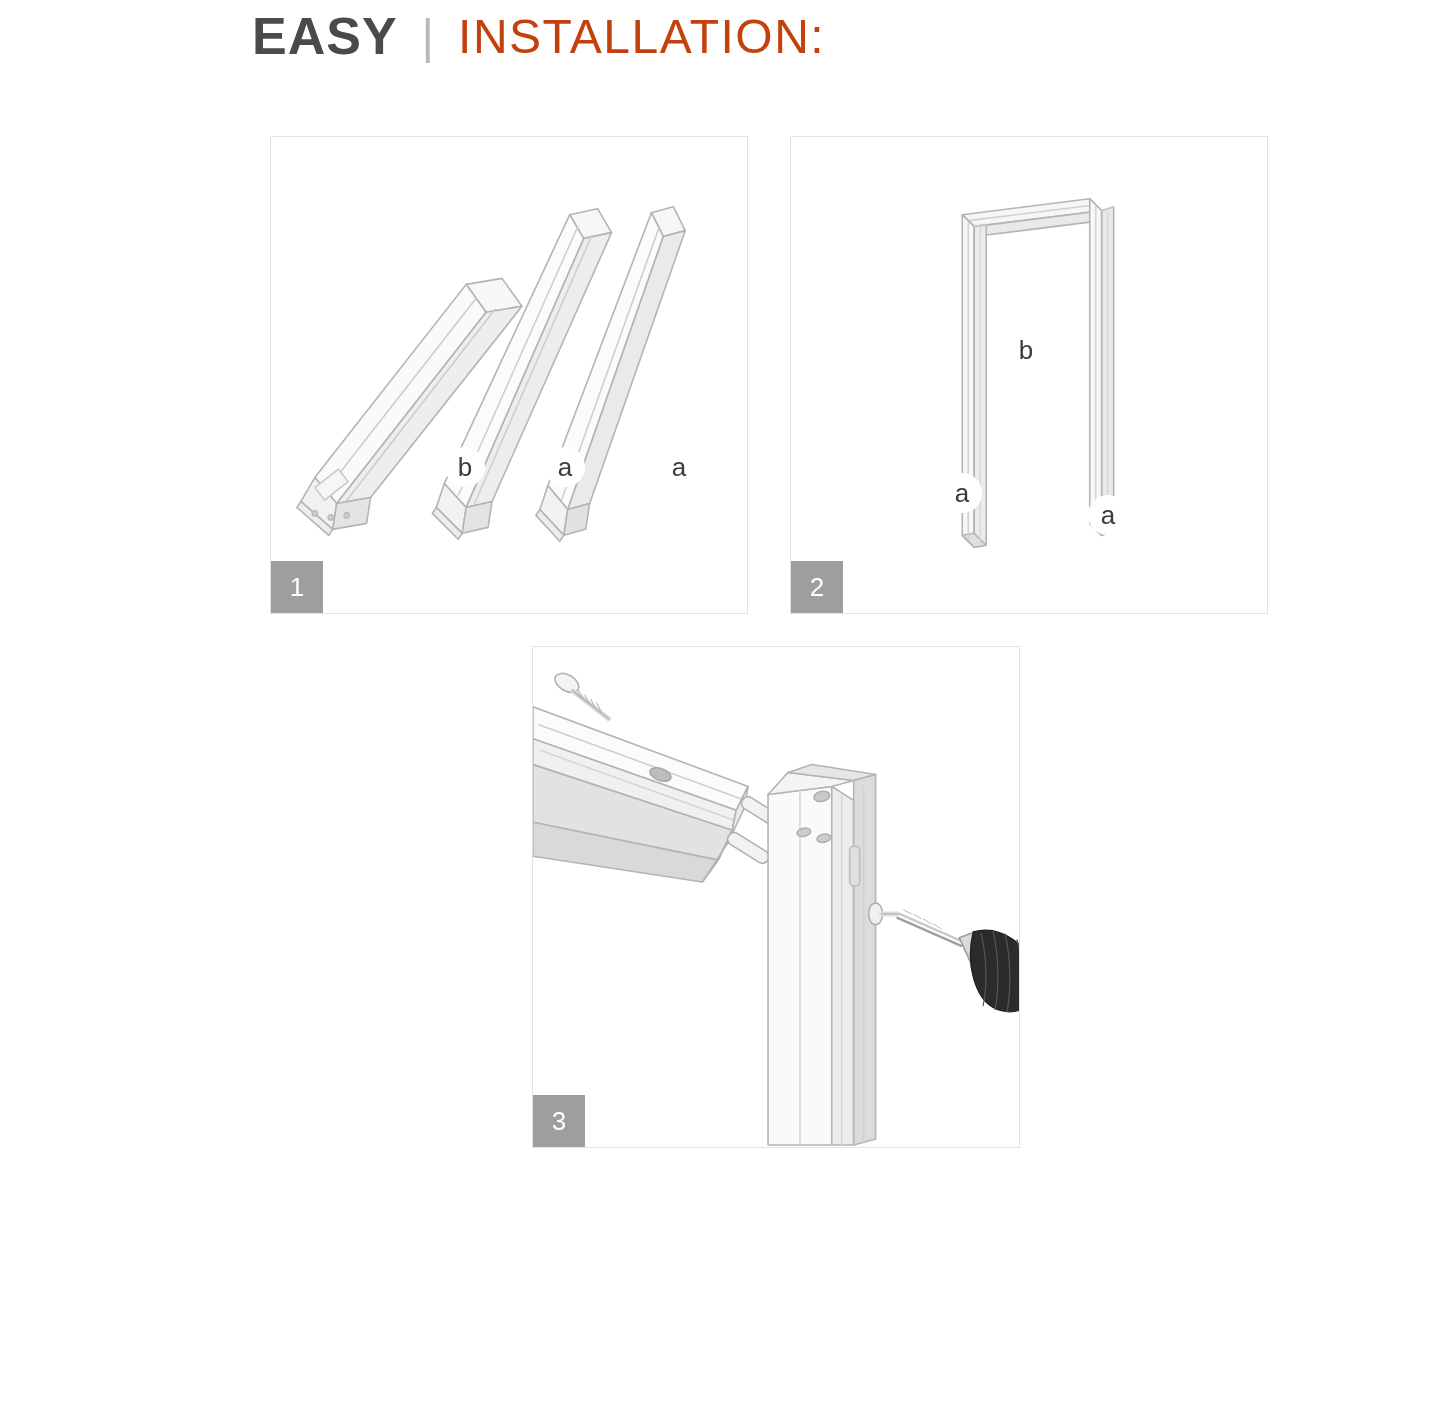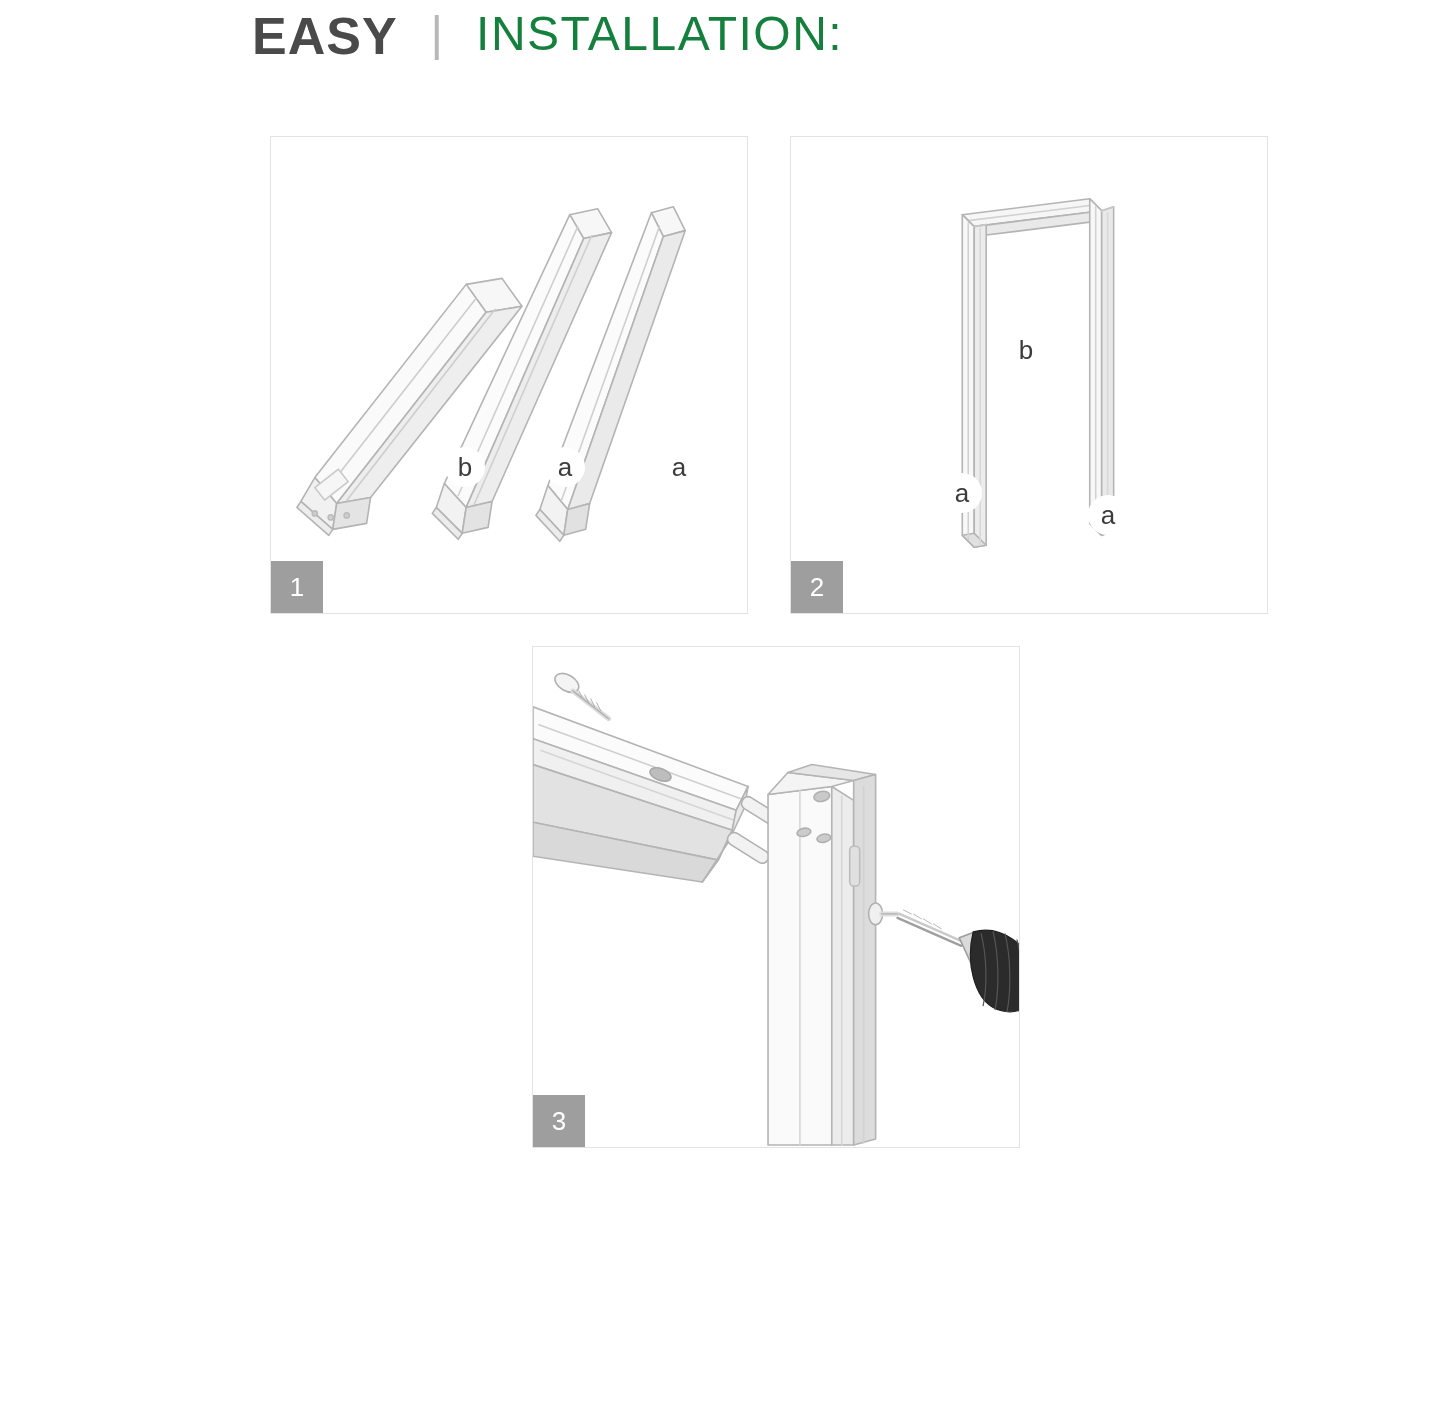--- a/index.html
+++ b/index.html
@@ -14,40 +14,40 @@
     font-family: "Liberation Sans", sans-serif;
     overflow: hidden;
   }
 
   
   .heading {
     position: absolute;
     left: 252px;
     top: 6px;
     display: flex;
-    align-items: flex-start;
-    gap: 17px;
+    align-items: center;
+    gap: 8px;
     white-space: nowrap;
   }
   .heading .word-bold {
     font-size: 52px;
     font-weight: bold;
     color: #4a4a4a;
     letter-spacing: 1px;
   }
   .heading .divider {
     font-size: 48px;
     font-weight: 300;
     color: #b8b8b8;
     margin: 0 16px;
   }
   .heading .word-light {
     font-size: 48px;
     font-weight: 400;
-    color: #15803d;
+    color: #c2410c;
     letter-spacing: 1.5px;
   }
 
   
   .panel {
     position: absolute;
     background: #ffffff;
     border: 1px solid #e3e3e3;
     box-sizing: border-box;
   }

